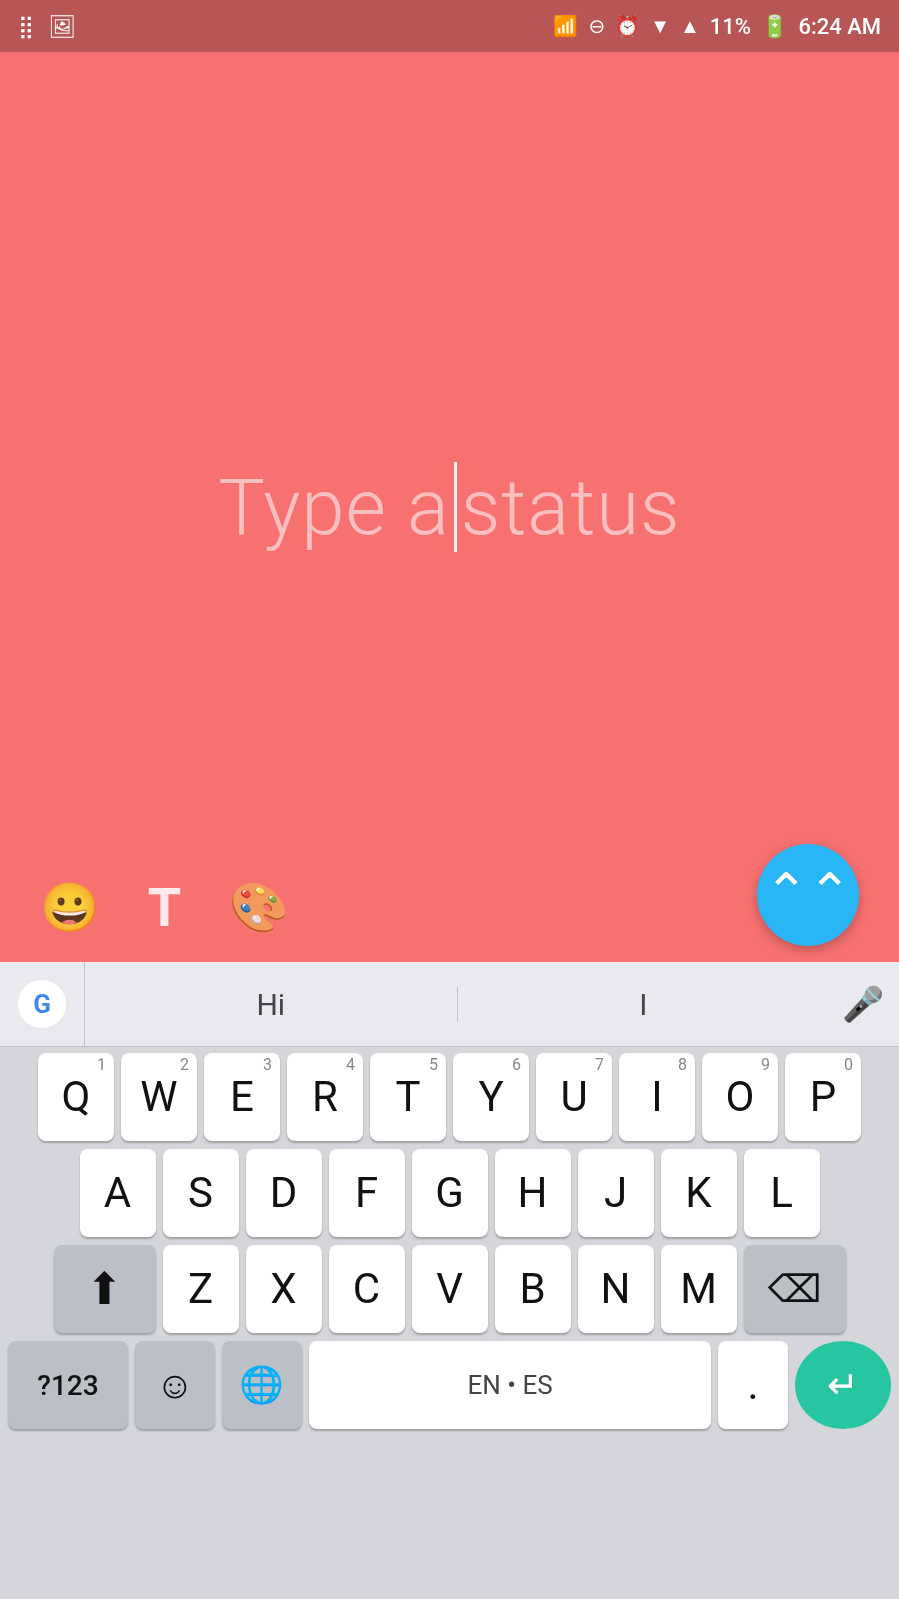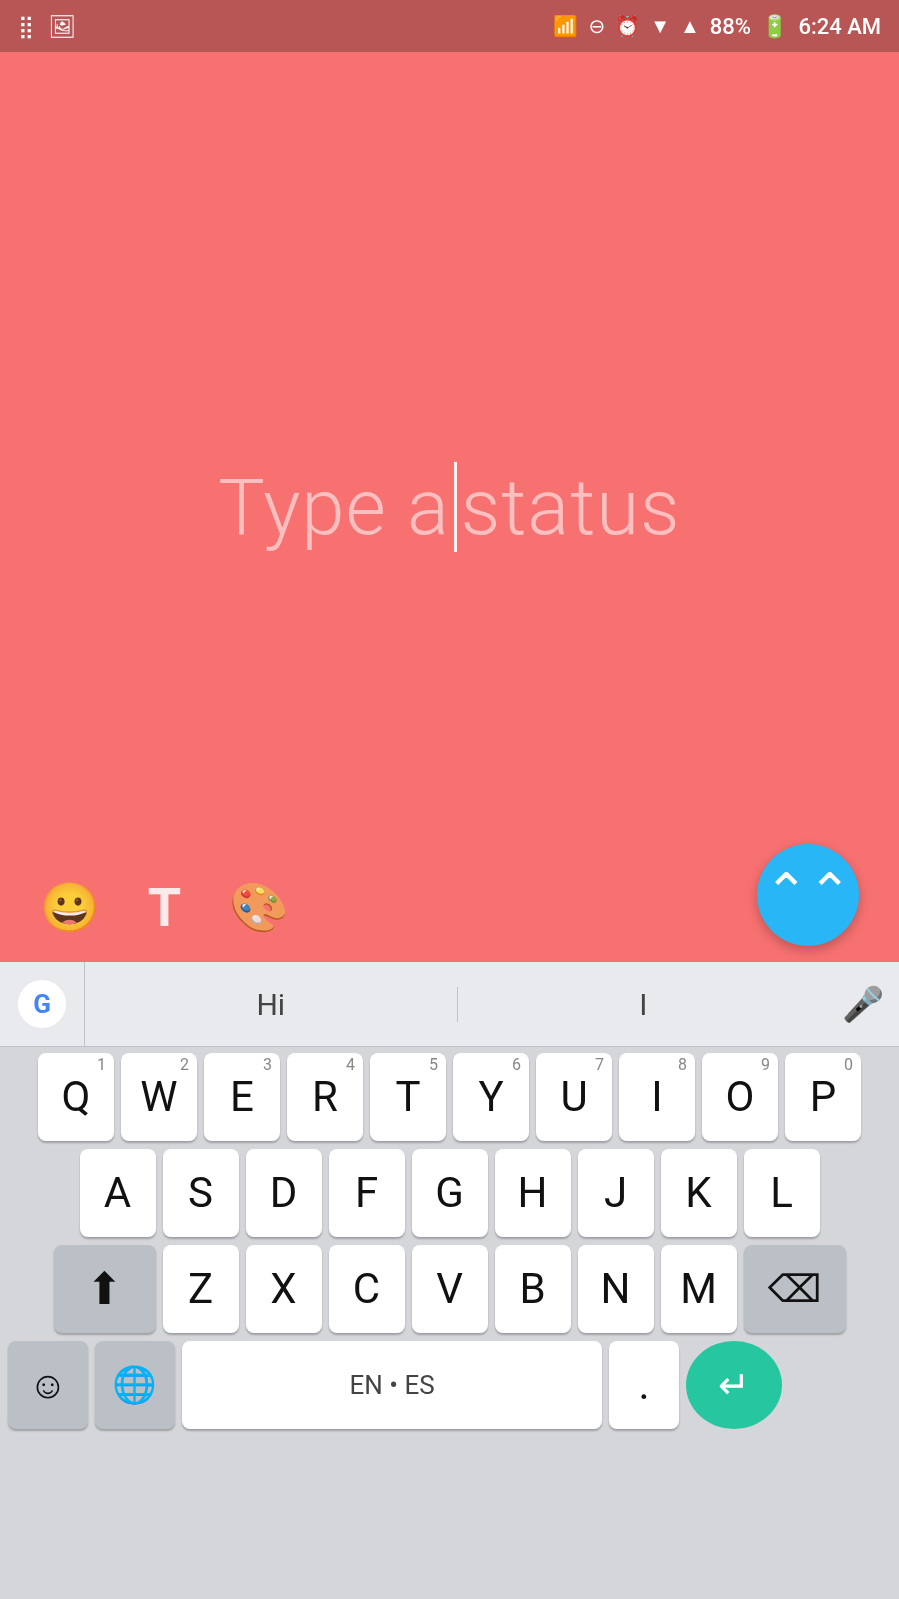--- a/index.html
+++ b/index.html
@@ -285,21 +285,21 @@
   <div class="status-left">
     <span>⣿</span>
     <span>🖼</span>
   </div>
   <div class="status-right">
     <span style="font-size:20px">📶</span>
     <span style="font-size:20px">⊖</span>
     <span style="font-size:20px">⏰</span>
     <span style="font-size:20px">▼</span>
     <span style="font-size:20px">▲</span>
-    <span>88%</span>
+    <span>11%</span>
     <span>🔋</span>
     <span>6:24 AM</span>
   </div>
 </div>
 
 <div class="main-area">
   <div class="status-input-area">
     <span class="placeholder-text">
       Type a<span class="cursor-line"></span>status
     </span>
@@ -433,20 +433,23 @@
       <div class="key key-normal">
           <span class="key-main">M</span>
         </div>
       <div class="key key-special key-backspace">
           <span style="font-size:38px;">⌫</span>
         </div>
     </div>
   </div>
 
   <div class="bottom-row">
+    <div class="key key-special key-numbers">
+        <span style="font-size:28px; font-weight:500;">?123</span>
+      </div>
     <div class="key key-special key-emoji">
         <span style="font-size:38px;">☺</span>
       </div>
     <div class="key key-special key-globe">
         <span style="font-size:36px;">🌐</span>
       </div>
     <div class="key key-space">
         <span style="font-size:26px; color:#444;">EN • ES</span>
       </div>
     <div class="key key-period">

